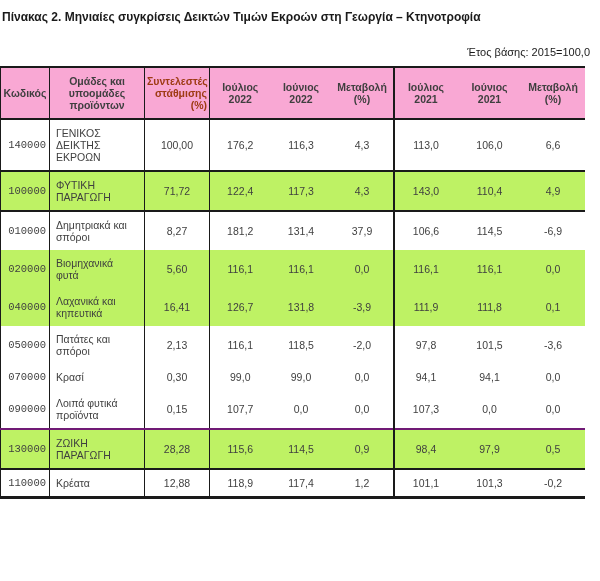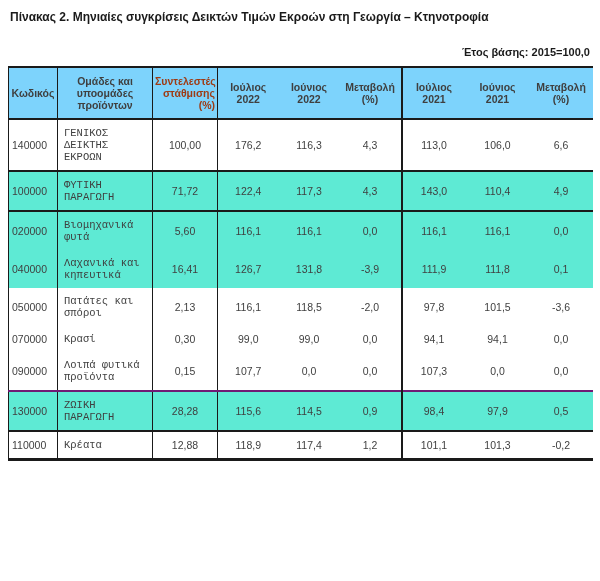--- a/index.html
+++ b/index.html
@@ -1,42 +1,42 @@
 <!DOCTYPE html>
 <html><head>
 <meta charset="utf-8">
 <style>
   * { margin:0; padding:0; box-sizing:border-box; }
   html,body { width:600px; height:581px; background:#ffffff; overflow:hidden;
               font-family:"Liberation Sans", sans-serif; color:#3f3f3f; }
-  .page { width:600px; height:421px; padding:10px 8px 0 8px; }
+  .page { width:600px; height:421px; padding:10px 8px 0 0; }
 
   .title { font-size:12px; font-weight:bold; color:#1a1a1a; padding-left:2px; }
-  .base-year { font-size:11px; font-weight:bold; color:#1a1a1a; text-align:right;
+  .base-year { font-size:11px; font-weight:normal; color:#1a1a1a; text-align:right;
                margin-top:22px; padding-right:2px; }
 
   table.idx { border-collapse:collapse; table-layout:fixed; width:584px; margin-top:8px;
               border-top:2px solid #1a1a1a; border-bottom:3px solid #1a1a1a;
               border-left:1px solid #1a1a1a; font-size:10.5px; }
   th, td { padding:4px 3px; vertical-align:middle; line-height:12px; }
 
-  thead th { background:#7dd3fc; font-weight:bold; color:#3f3f3f; text-align:center;
+  thead th { background:#f9a8d4; font-weight:bold; color:#3f3f3f; text-align:center;
              white-space:pre-line; border-bottom:2px solid #1a1a1a; padding:7px 2px; }
   th.accent { color:#9e3b14;text-align:right; }
 
   
   .v-after { border-right:1px solid #1a1a1a; }
   .v-group { border-left:2px solid #1a1a1a; }
 
-  td.code { text-align:left; }
-  td.name { text-align:left; padding-left:6px; white-space:pre-line;font-family:Liberation Mono, monospace; }
+  td.code { text-align:right;font-family:Liberation Mono, monospace; }
+  td.name { text-align:left; padding-left:6px; white-space:pre-line; }
   td.num  { text-align:center; }
 
   tbody td { padding-top:7px; padding-bottom:7px; }
-  tr.band td { background:#5eead4; }
+  tr.band td { background:#bef264; }
   tr.rule-below td { border-bottom:2px solid #1a1a1a; }
   tr.rule-above td { border-top:2px solid #701a75; }
 </style>
 </head>
 <body>
 
 <div class="page">
   <div class="title">Πίνακας 2. Μηνιαίες συγκρίσεις Δεικτών Τιμών Εκροών στη Γεωργία – Κτηνοτροφία</div>
   <div class="base-year">Έτος βάσης: 2015=100,0</div>
 
@@ -95,20 +95,32 @@
 ΠΑΡΑΓΩΓΗ</td>
     <td class="num v-after">71,72</td>
     <td class="num">122,4</td>
     <td class="num">117,3</td>
     <td class="num">4,3</td>
     <td class="num v-group">143,0</td>
     <td class="num">110,4</td>
     <td class="num">4,9</td>
   </tr>
 
+  <tr>
+    <td class="code v-after">010000</td>
+    <td class="name v-after">Δημητριακά και
+σπόροι</td>
+    <td class="num v-after">8,27</td>
+    <td class="num">181,2</td>
+    <td class="num">131,4</td>
+    <td class="num">37,9</td>
+    <td class="num v-group">106,6</td>
+    <td class="num">114,5</td>
+    <td class="num">-6,9</td>
+  </tr>
 
   <tr class="band">
     <td class="code v-after">020000</td>
     <td class="name v-after">Βιομηχανικά
 φυτά</td>
     <td class="num v-after">5,60</td>
     <td class="num">116,1</td>
     <td class="num">116,1</td>
     <td class="num">0,0</td>
     <td class="num v-group">116,1</td>

